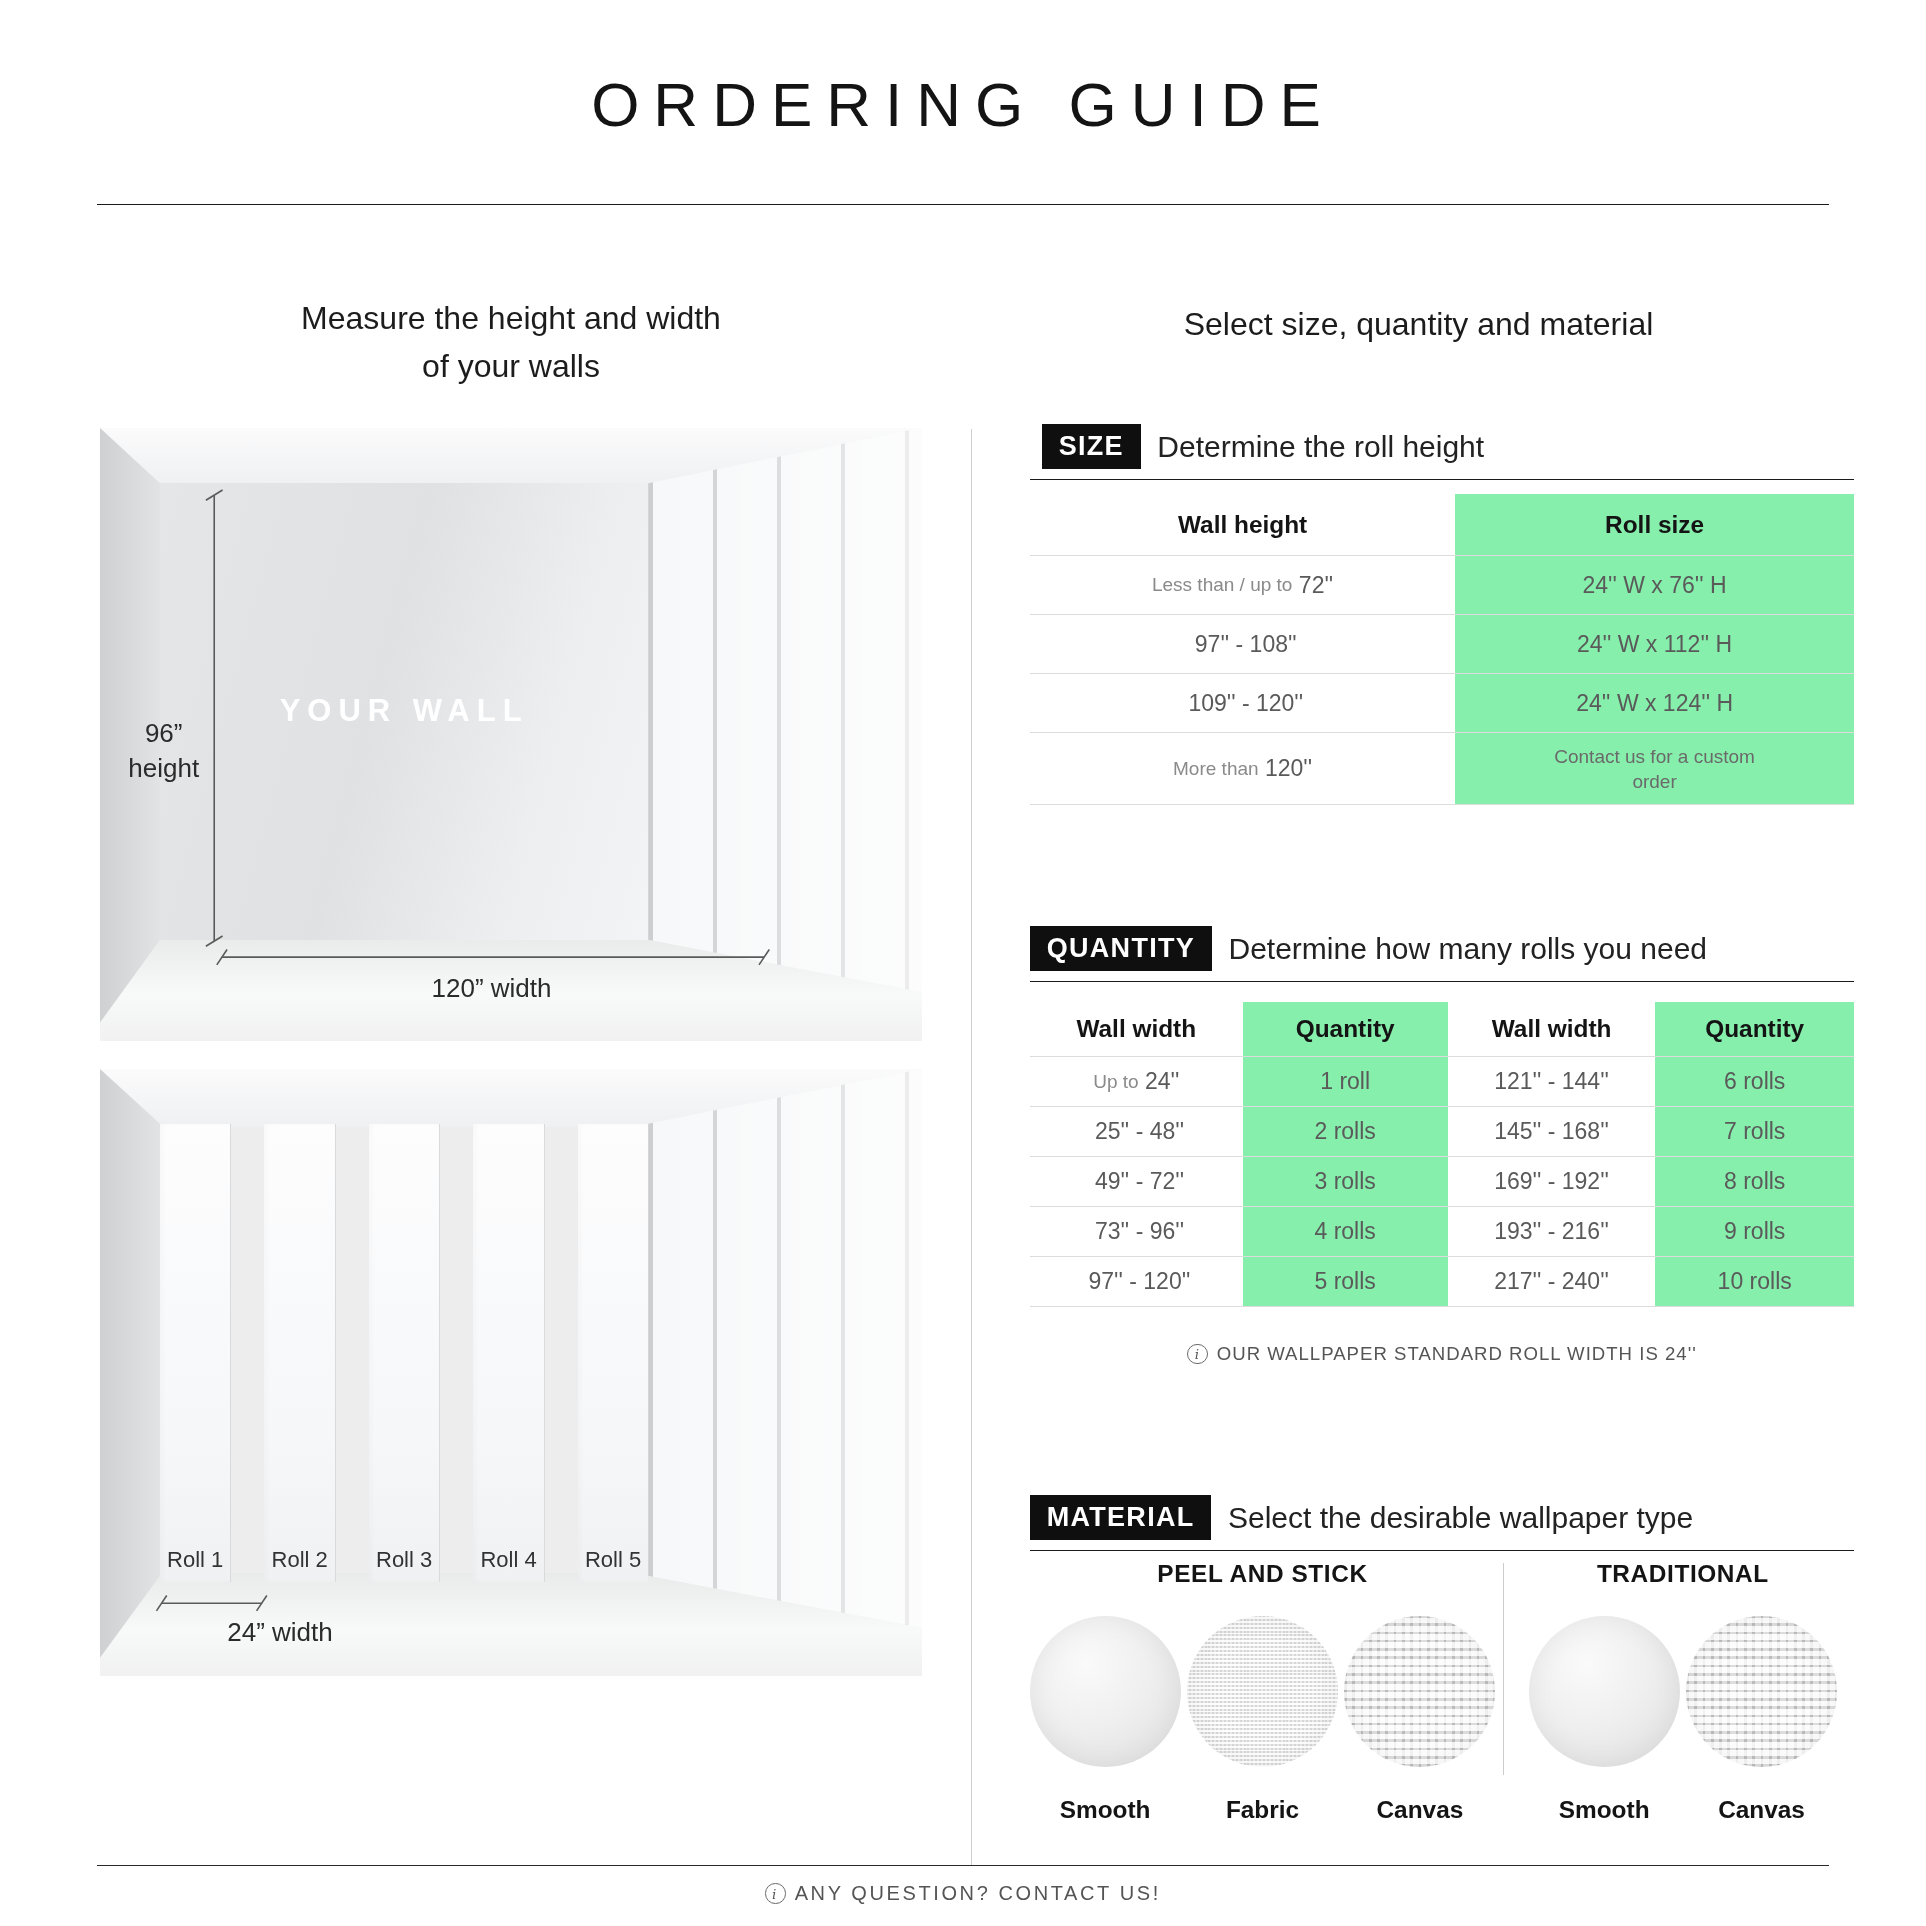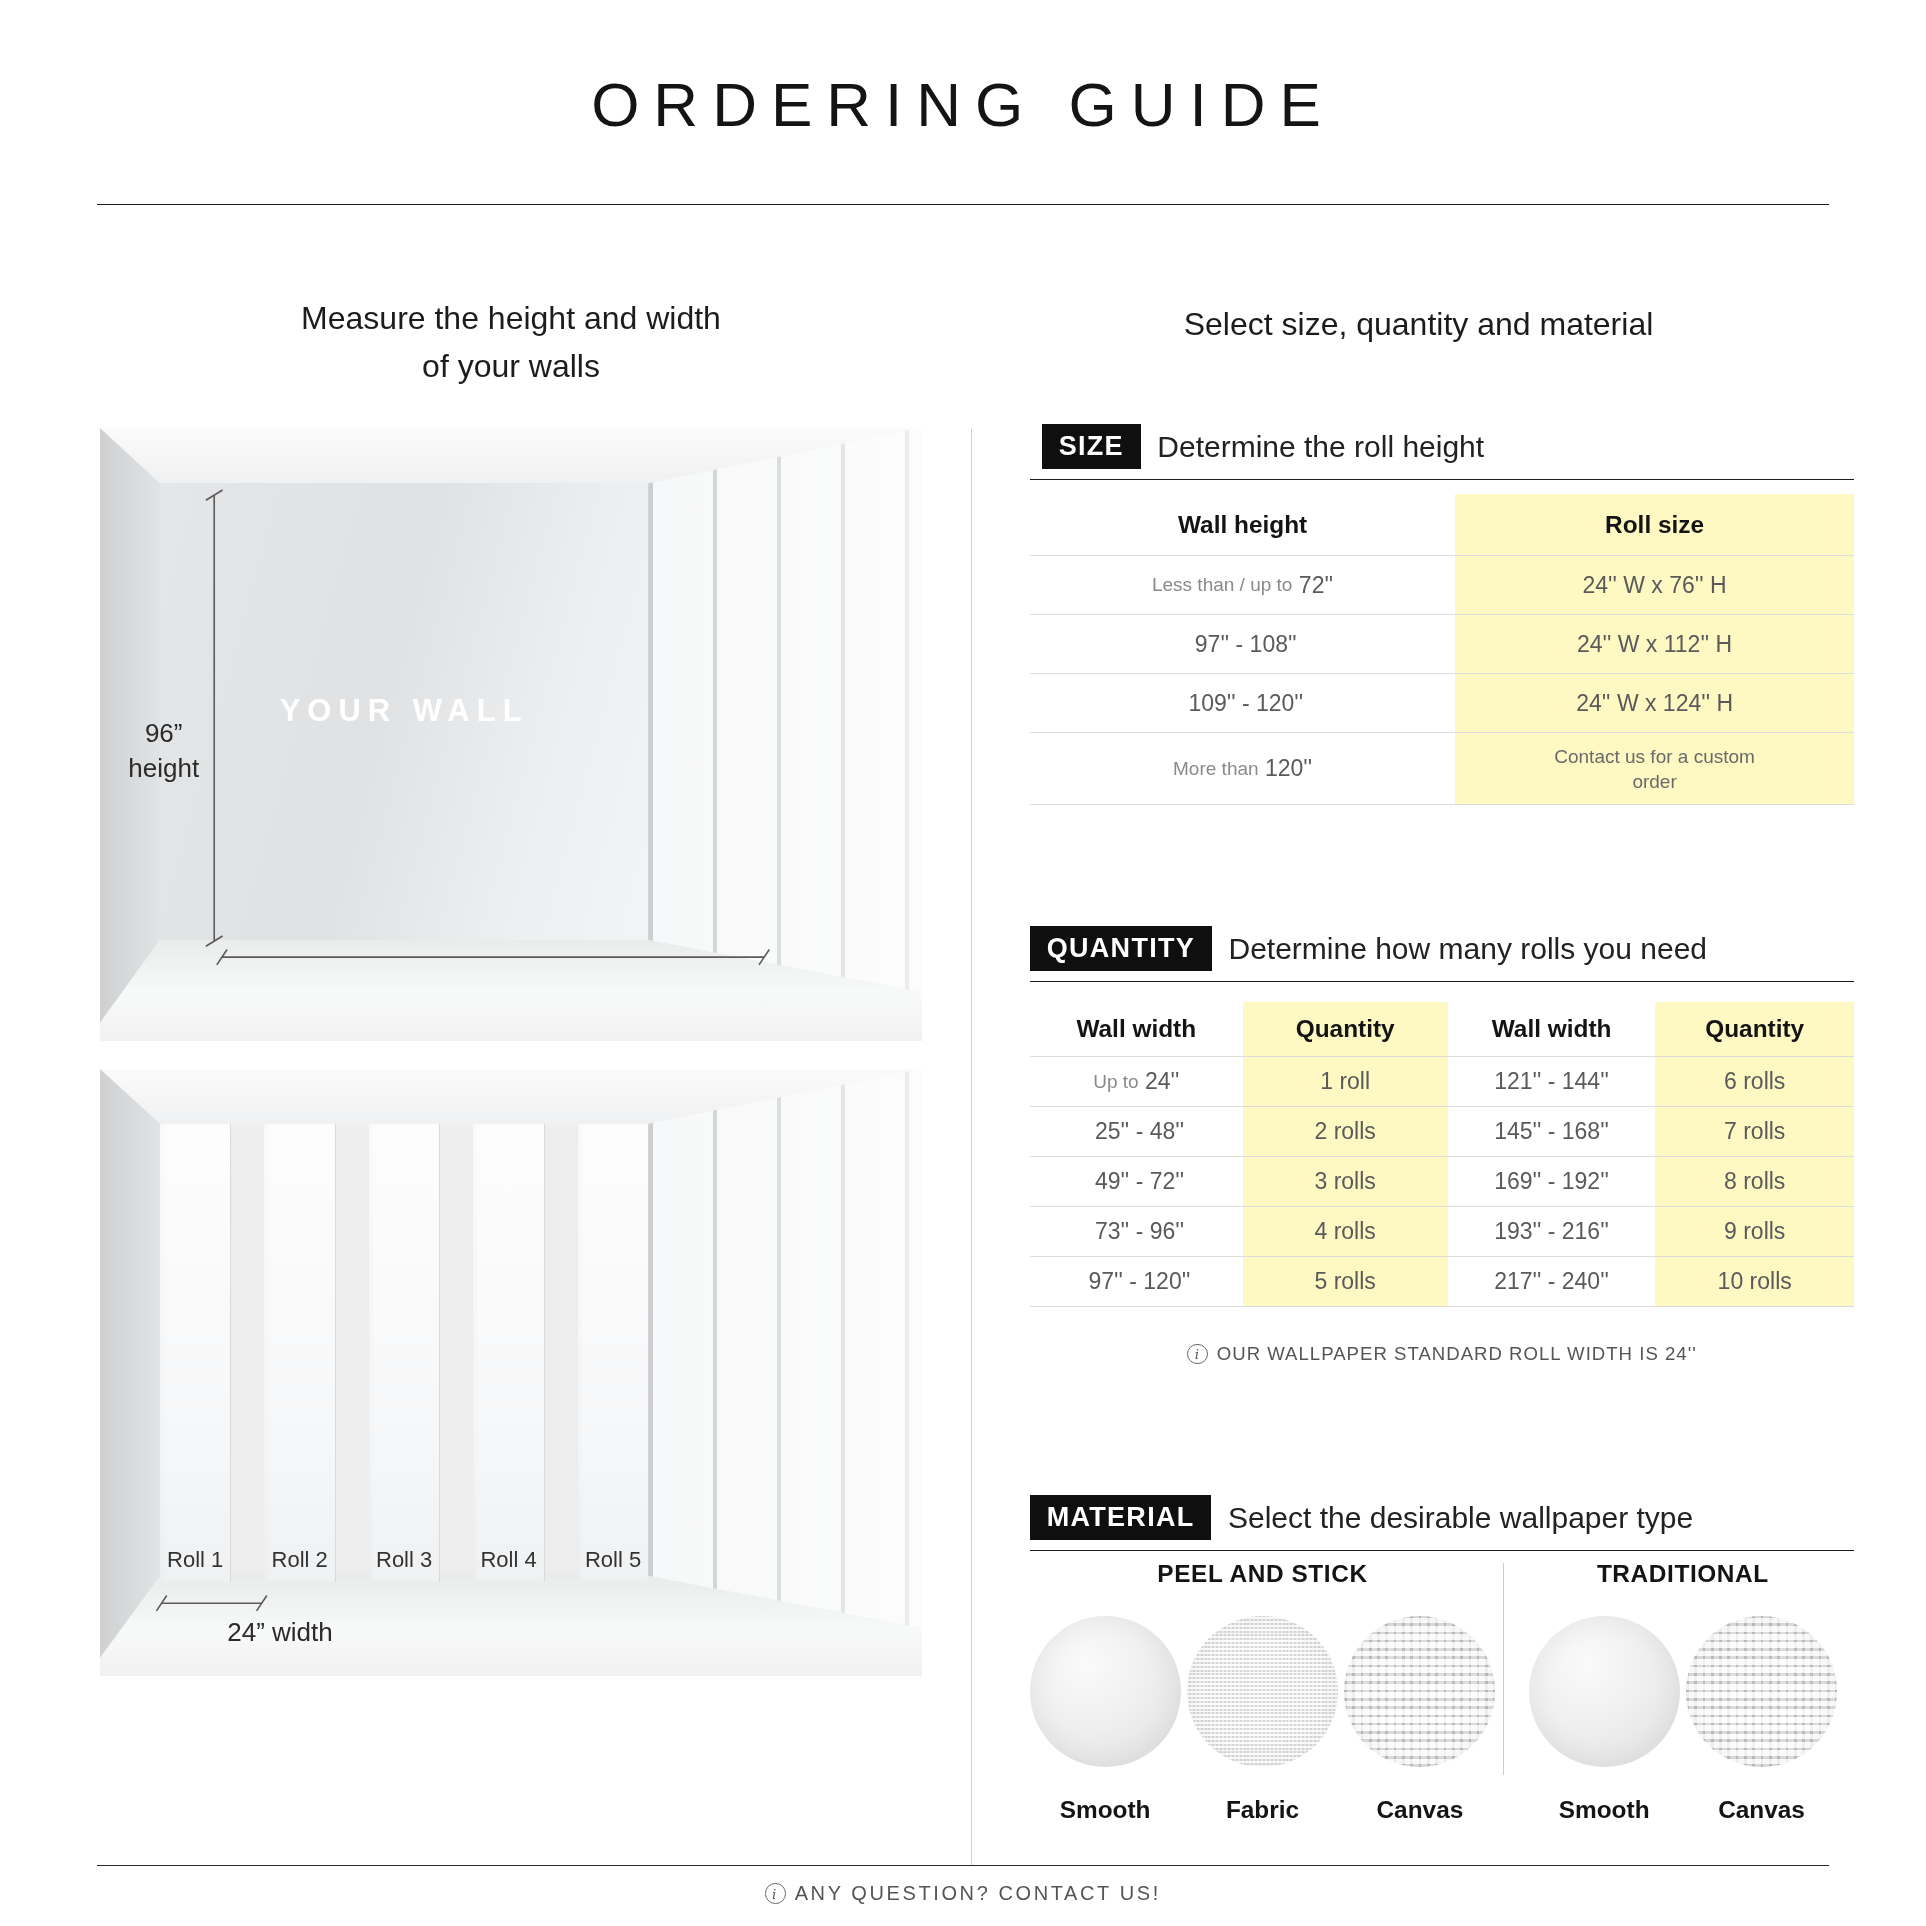--- a/index.html
+++ b/index.html
@@ -79,21 +79,21 @@
   .t-row { display:grid; border-bottom:0.6px solid #dcdcdd; }
   .size-cols { grid-template-columns:51.6% 48.4%; }
   .qty-cols { grid-template-columns:25.8% 24.9% 25.2% 24.1%; }
   .t-cell { display:flex; align-items:center; justify-content:center; text-align:center;
             font-size:23px; color:#5a5a5a; }
   .t-head .t-cell { font-weight:700; color:#141414; font-size:24.4px; }
   .size-cols .t-cell { min-height:58px; }
   .size-cols.t-head .t-cell { min-height:61px; }
   .qty-cols .t-cell { min-height:49px; }
   .qty-cols.t-head .t-cell { min-height:54px; }
-  .shade { background:#fef9c3; }
+  .shade { background:#86efac; }
   .pre { font-size:19px; color:#8a8a8a; margin-right:6.4px; }
   .val { font-size:23px; color:#5a5a5a; }
   .small-cell { font-size:19px; color:#6a6a6a; line-height:25px; max-width:212px; }
   .row-tall .t-cell { min-height:71px; }
 
   #qty-note { position:absolute; left:1030px; top:1343px; width:824px;
               display:flex; align-items:center; justify-content:center;
               font-size:18.6px; letter-spacing:1px; color:#555555; }
 
   .info-i { display:inline-flex; flex:none; width:20.5px; height:20.5px; border:1.3px solid #6a6a6a;
@@ -156,20 +156,21 @@
       <line x1="165" y1="112" x2="191" y2="96" stroke="#5a5a5a" stroke-width="2.5"></line>
       <line x1="165" y1="807" x2="191" y2="791" stroke="#5a5a5a" stroke-width="2.5"></line>
       <line x1="190" y1="824" x2="1035" y2="824" stroke="#5a5a5a" stroke-width="2.5"></line>
       <line x1="182" y1="836" x2="198" y2="812" stroke="#5a5a5a" stroke-width="2.5"></line>
       <line x1="1027" y1="836" x2="1043" y2="812" stroke="#5a5a5a" stroke-width="2.5"></line>
     </svg>
     <div class="dim-label height-label">
       <div>96”</div>
       <div>height</div>
     </div>
+    <div class="dim-label width-label1">120” width</div>
   </div>
 
   <div class="room" id="room2">
     <div class="r-ceiling"></div>
     <div class="r-floor"></div>
     <div class="r-leftwall"></div>
     <div class="panels">
       <div class="panel">
         <span class="roll-label">Roll 1</span>
       </div>

